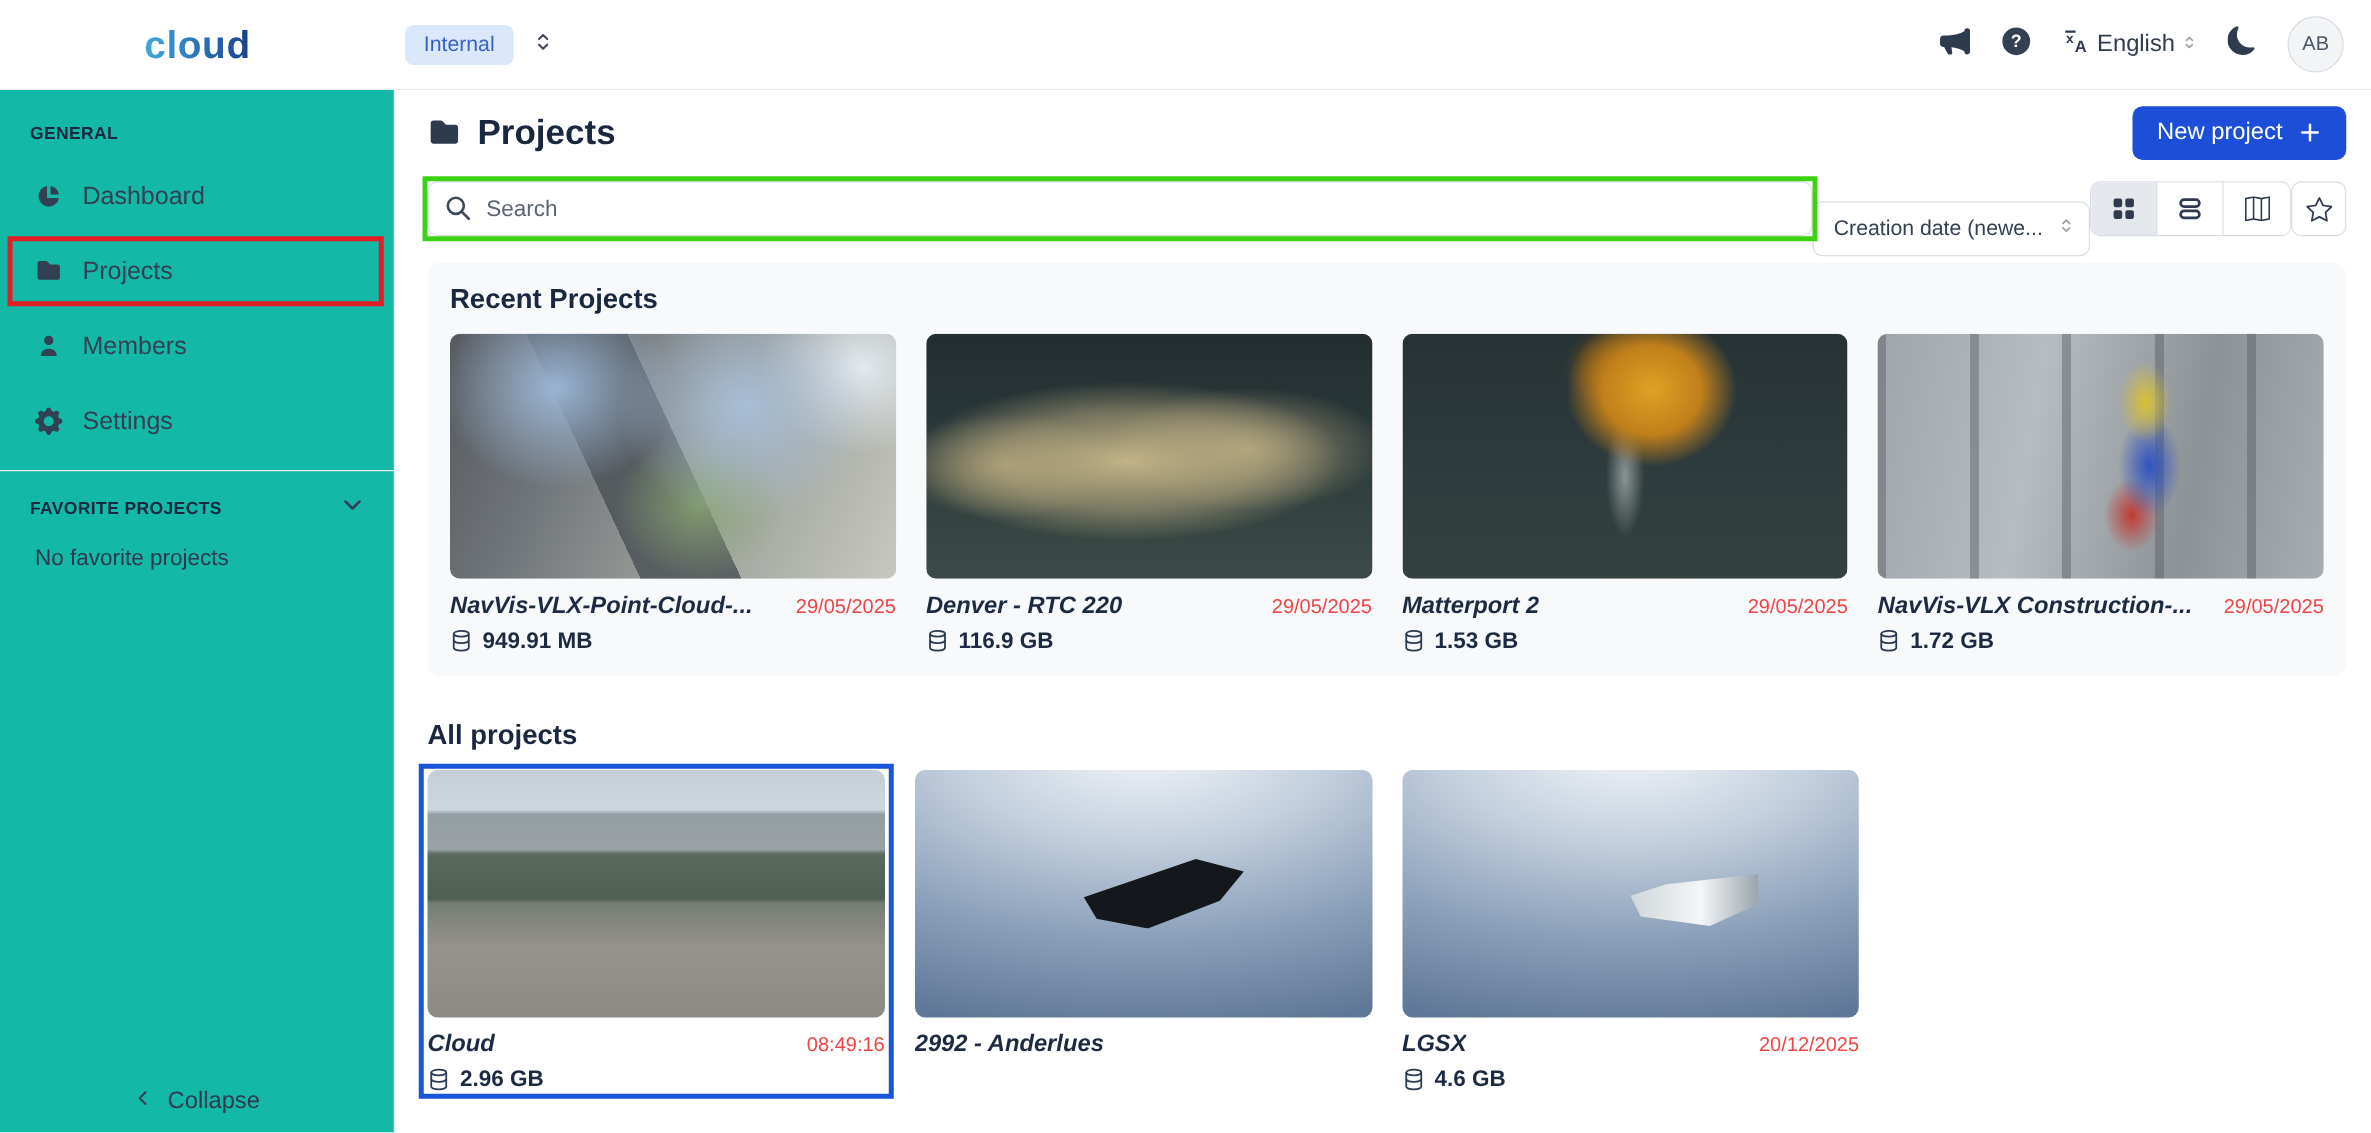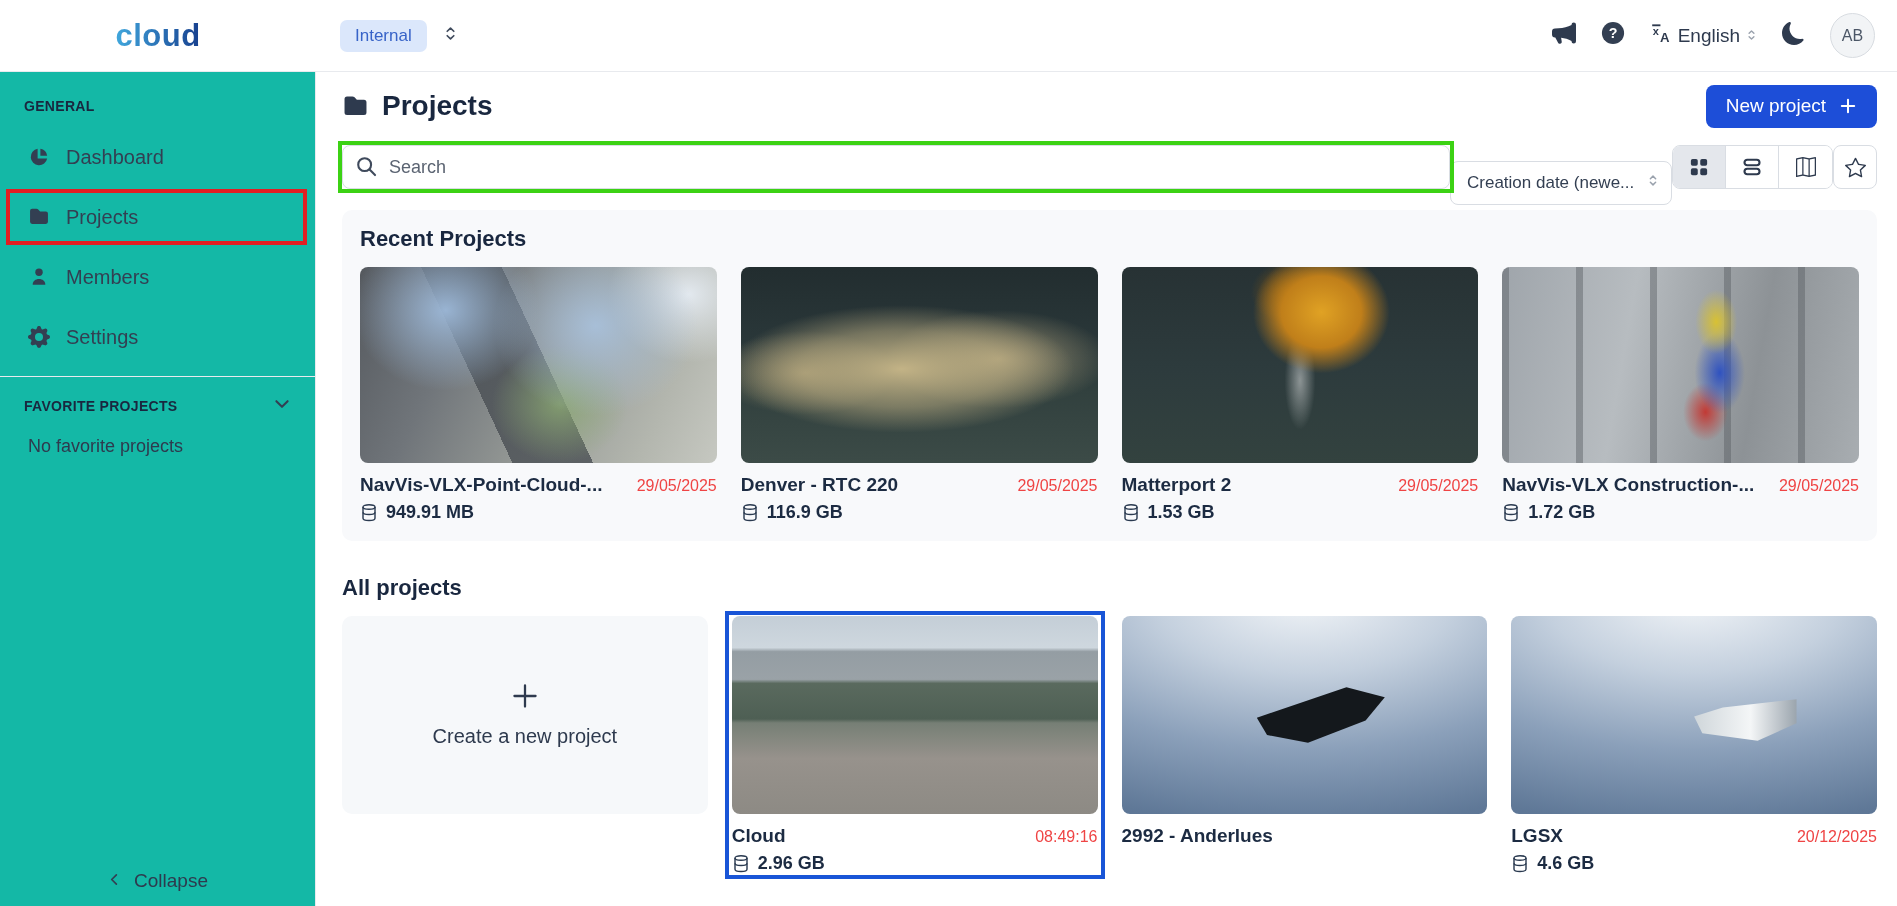--- a/index.html
+++ b/index.html
@@ -5,21 +5,21 @@
   * { margin:0; padding:0; box-sizing:border-box; }
   html,body { width:1897px; height:906px; overflow:hidden; background:#fff;
     font-family:"Liberation Sans", sans-serif; color:#333f52; }
 
   
   .header { height:72px; display:flex; align-items:center; border-bottom:1px solid #e8eaee; background:#fff; position:relative; z-index:5; }
   .header-left { width:316px; display:flex; justify-content:center; align-items:center; flex:0 0 auto; }
   .logo { font-size:31px; font-weight:700; letter-spacing:.5px;
     background:linear-gradient(90deg,#41a8dd 0%, #2a6fb4 55%, #173f8d 100%);
     -webkit-background-clip:text; background-clip:text; color:transparent; cursor:pointer; }
-  .ws-switch { display:flex; align-items:center; gap:16px; margin-left:24px; }
+  .ws-switch { display:flex; align-items:center; gap:16px; margin-left:8px; }
   .ws-badge { background:#dbe7fb; color:#3763c8; font-size:17px; padding:6px 15px; border-radius:7px; cursor:pointer; }
   .updown { color:#3f4a5c; }
   .header-right { margin-left:auto; display:flex; align-items:center; gap:25px; padding-right:22px; }
   .hbtn { background:none; border:none; color:#333f52; cursor:pointer; display:flex; align-items:center; gap:6px; font-size:19px; font-family:inherit; color:#2e3a4e; }
   .avatar { width:45px; height:45px; border-radius:50%; background:#f2f4f6; border:1px solid #d8dce1; display:flex; align-items:center; justify-content:center; font-size:16px; color:#4b5666; cursor:pointer; }
 
   
   .app { display:flex; height:834px; }
   .sidebar { width:316px; flex:0 0 auto; border-right:1px solid #e8eaee; padding-top:26px; position:relative; background:#14b8a6; }
   .side-sec { font-size:14px; font-weight:700; color:#19273f; letter-spacing:.3px; padding:0 24px; margin-bottom:18px; }
@@ -59,21 +59,21 @@
   .star-btn .ic { width:21px; height:21px; }
 
   
   .recent-panel { margin-top:20px; background:#f8f9fb; border-radius:10px; padding:16px 18px 18px 18px; }
   .sec-heading { font-size:22px; font-weight:700; color:#19273f; margin-bottom:15px; }
   .cards-grid { display:grid; grid-template-columns:repeat(4,1fr); gap:24px; }
   .proj-card { position:relative; cursor:pointer; }
   .thumb { height:196px; border-radius:8px; overflow:hidden; position:relative; }
   .thumb-lg { height:198px; }
   .card-title-row { display:flex; align-items:baseline; justify-content:space-between; gap:10px; margin-top:11px; }
-  .card-title { font-size:19px; font-weight:700; color:#1c2b42; white-space:nowrap; overflow:hidden; }
+  .card-title { font-size:19px; font-weight:700; color:#1c2b42; white-space:nowrap; overflow:hidden;font-style:italic; }
   .card-date { font-size:16px; color:#ef4444; white-space:nowrap; }
   .card-size { display:flex; align-items:center; gap:8px; margin-top:6px; font-size:18px; font-weight:700; color:#1c2b42; }
   .card-size .ic { width:18px; height:20px; color:#2a3a50; }
 
   .all-heading { margin-top:34px; }
   .create-card { height:198px; background:#f6f8fa; border-radius:10px; display:flex; flex-direction:column; align-items:center; justify-content:center; gap:16px; font-size:20px; color:#2e3a4e; cursor:pointer; }
   .create-card .ic { width:26px; height:26px; }
 
   
   .thumb-street { background:
@@ -382,28 +382,20 @@
           </div>
         </div>
 
       </div>
     </section>
 
     <section>
       <div class="sec-heading all-heading">All projects</div>
       <div class="cards-grid">
 
-        <div class="create-card">
-          <span class="ic">
-            <svg viewBox="0 0 16 16" fill="none" stroke="#2e3a4e" stroke-width="1.4" stroke-linecap="round" width="26" height="26">
-                <path d="M8 1.5v13M1.5 8h13"></path>
-              </svg>
-          </span>
-          <span>Create a new project</span>
-        </div>
 
         <div class="proj-card">
           <div class="annot annot-blue"></div>
           <div class="thumb thumb-lg thumb-pipes"></div>
           <div class="card-title-row">
             <span class="card-title">Cloud</span>
             <span class="card-date">08:49:16</span>
           </div>
           <div class="card-size">
             <span class="ic"><svg viewBox="0 0 24 26" fill="none" stroke="currentColor" stroke-width="1.9" width="18" height="20">

